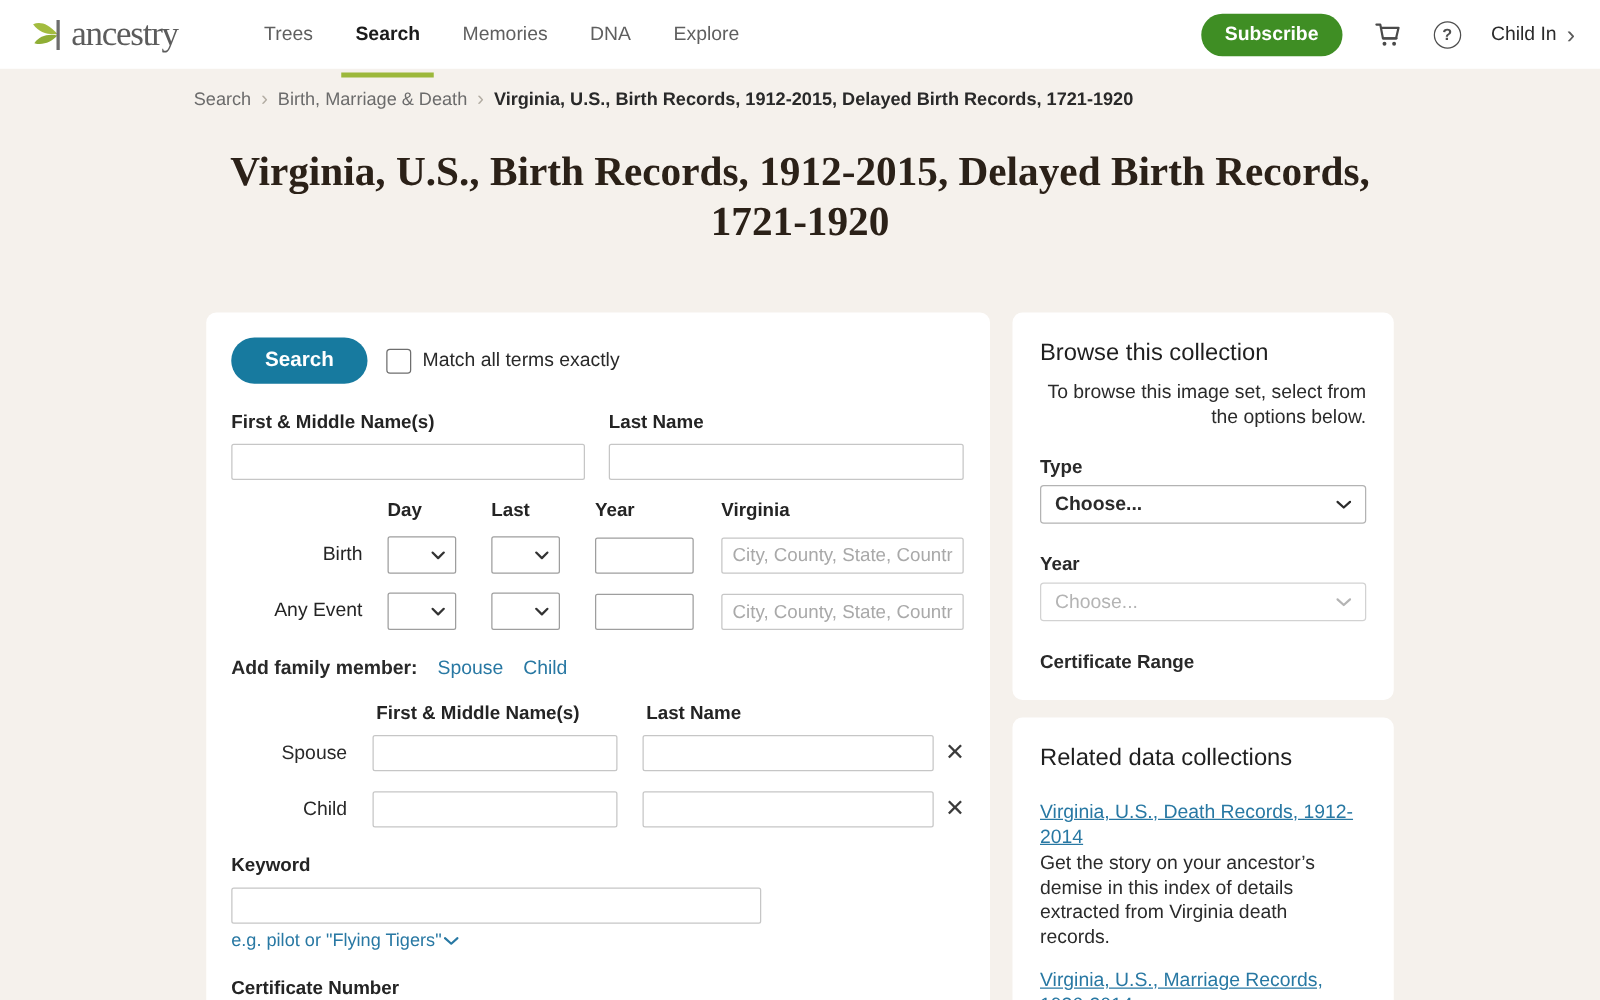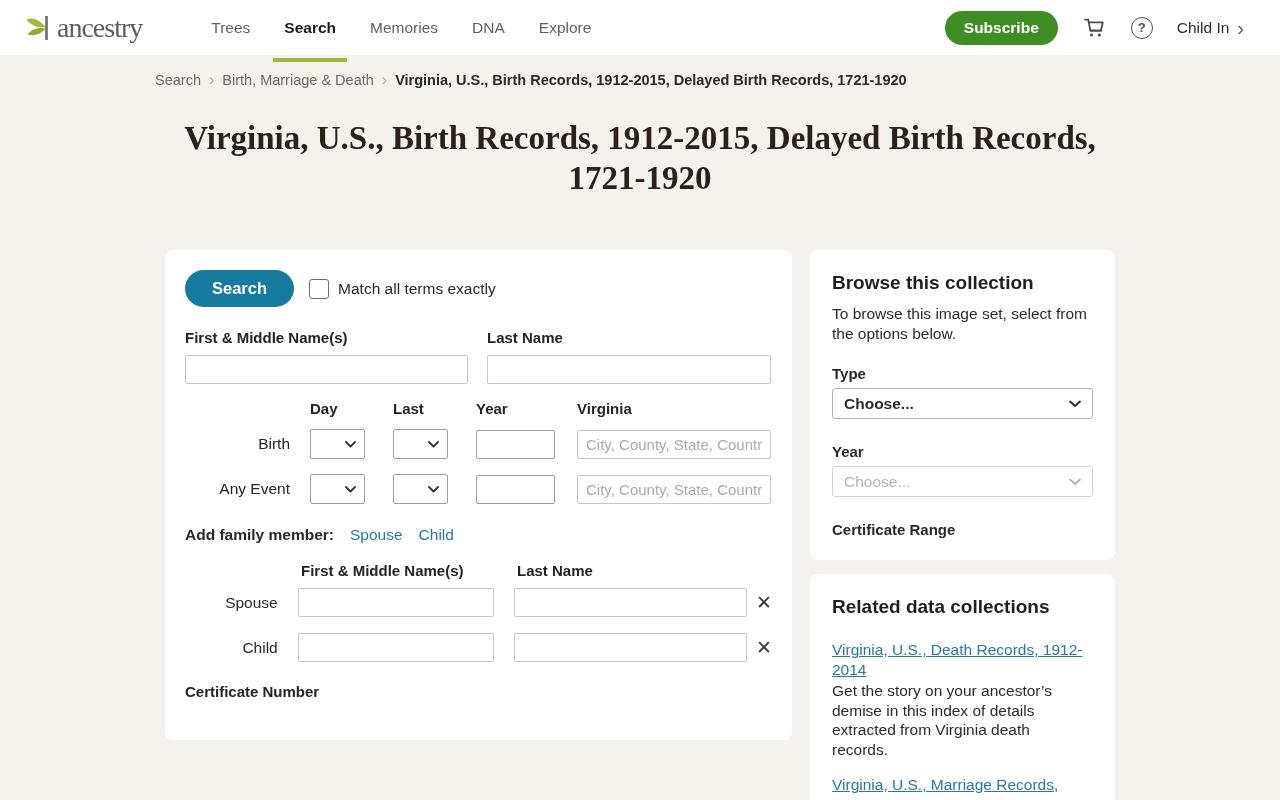--- a/index.html
+++ b/index.html
@@ -6,21 +6,21 @@
   html, body { width: 1280px; height: 800px; overflow: hidden; }
   body {
     font-family: "Liberation Sans", sans-serif;
     background: #f5f1ec;
     color: #292929;
   }
   
   .header {
     height: 55px; background: #fff;
     display: flex; align-items: center;
-    padding: 0 36px 0 25px;
+    padding: 0 20px 0 25px;
   }
   .logo { display: flex; align-items: center; cursor: pointer; }
   .logo-word {
     font-family: "Liberation Serif", serif;
     font-size: 28px; color: #5c5c5c; letter-spacing: -1px;
     margin-left: 2px; line-height: 1;
   }
   .nav { display: flex; height: 69px; margin-left: 52px; }
   .nav-item {
     display: flex; align-items: center; height: 100%;
@@ -122,22 +122,22 @@
   .fam-label { width: 96px; text-align: right; font-size: 15.5px; margin-right: 20px; }
   .fam-in1 { width: 196px; margin-right: 20px; }
   .fam-in2 { width: 241px; }
   .remove-x { margin-left: 9px; font-size: 19px; color: #3b3b3b; cursor: pointer; line-height: 1; }
   .keyword-sec { margin-top: 22px; }
   .keyword-sec .txt, .cert-sec .txt { width: 424px; margin-top: 9px; display: block; }
   .hint-row { margin-top: 6px; font-size: 14.5px; display: flex; align-items: center; cursor: pointer; }
   .hint-chev { margin-left: 2px; display: flex; }
   .cert-sec { margin-top: 21px; }
   
-  .side-h2 { font-size: 19px; font-weight: bold; color: #1f1f1f; }
-  .side-p { font-size: 15.5px; line-height: 19.5px; color: #2b2b2b; margin-top: 10px; }
+  .side-h2 { font-size: 19px; font-weight: normal; color: #1f1f1f; }
+  .side-p { font-size: 15.5px; line-height: 19.5px; color: #2b2b2b; margin-top: 10px; text-align: right; }
   .side-label { font-size: 15px; font-weight: bold; margin-top: 22px; }
   .side-select {
     margin-top: 6px; height: 31px; border: 1px solid #b3b3b3; border-radius: 3px;
     display: flex; align-items: center; justify-content: space-between;
     padding: 0 11px; font-size: 15.5px; font-weight: bold; color: #2b2b2b; cursor: pointer;
     background: #fff;
   }
   .side-select.disabled { color: #b4b4b4; border-color: #d2d2d2; font-weight: normal; cursor: default; }
   .side-label-gap { margin-top: 24px; }
   .rel-link { display: block; font-size: 15.5px; line-height: 19.5px; color: #2878a3;
@@ -288,20 +288,32 @@
       <span class="remove-x">✕</span>
     </div>
 
     <div class="fam-row">
       <div class="fam-label">Child</div>
       <input class="txt fam-in1" type="text" style="">
       <input class="txt fam-in2" type="text" style="">
       <span class="remove-x">✕</span>
     </div>
 
+    <div class="keyword-sec">
+      <div class="field-label">Keyword</div>
+      <input class="txt" type="text" style="">
+      <div class="hint-row link">
+        <span>e.g. pilot or "Flying Tigers"</span>
+        <span class="hint-chev">
+          <svg width="12" height="8" viewBox="0 0 12 8">
+              <polyline points="1,1.5 6,6 11,1.5" fill="none" stroke="#2878a3" stroke-width="1.7" stroke-linecap="round" stroke-linejoin="round"></polyline>
+            </svg>
+        </span>
+      </div>
+    </div>
 
     <div class="cert-sec">
       <div class="field-label">Certificate Number</div>
 
     </div>
   </div>
 
   <div class="sidebar">
 
     <div class="card side-card">

